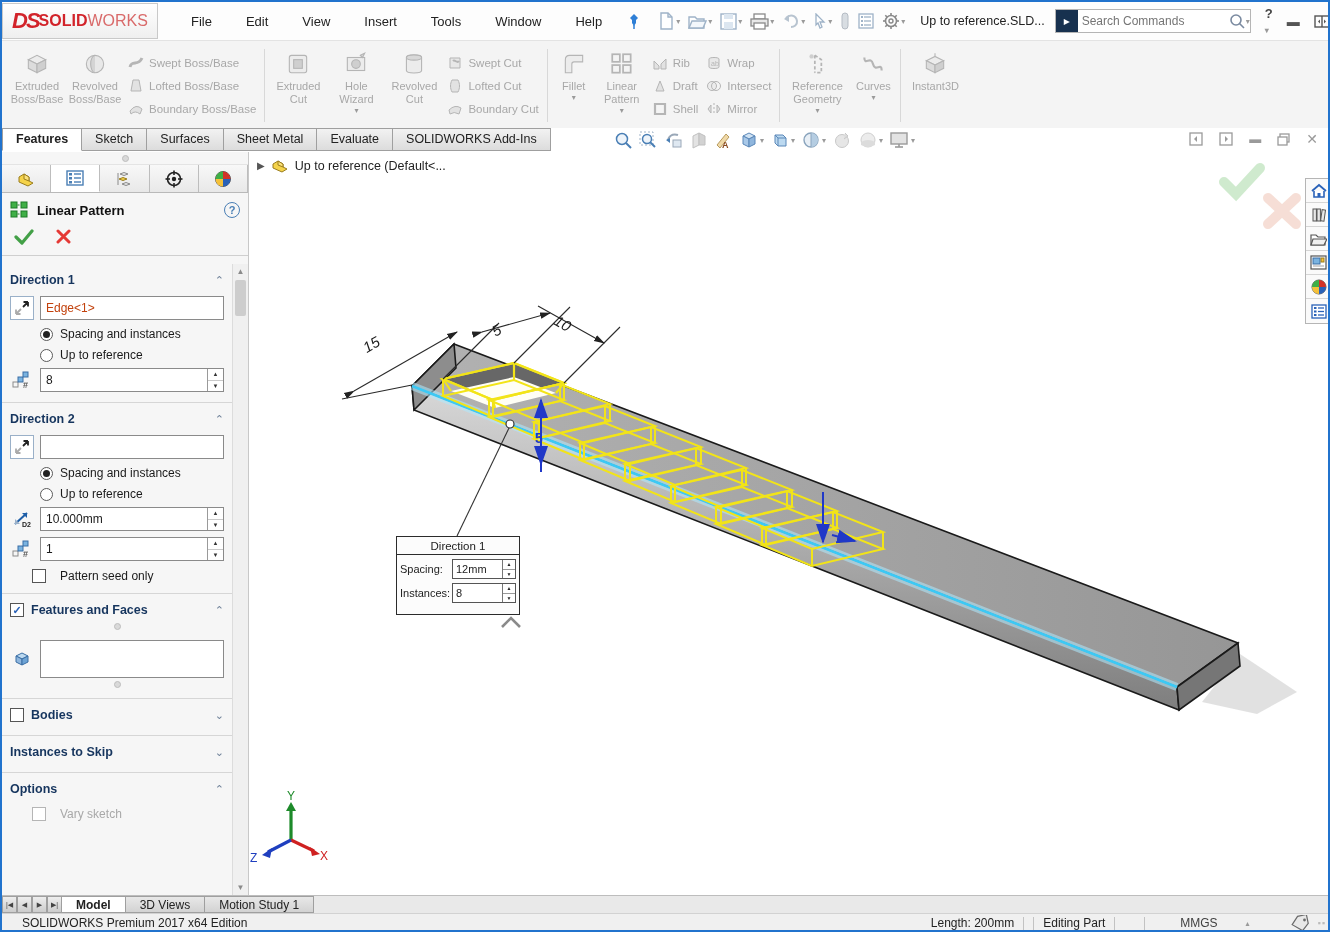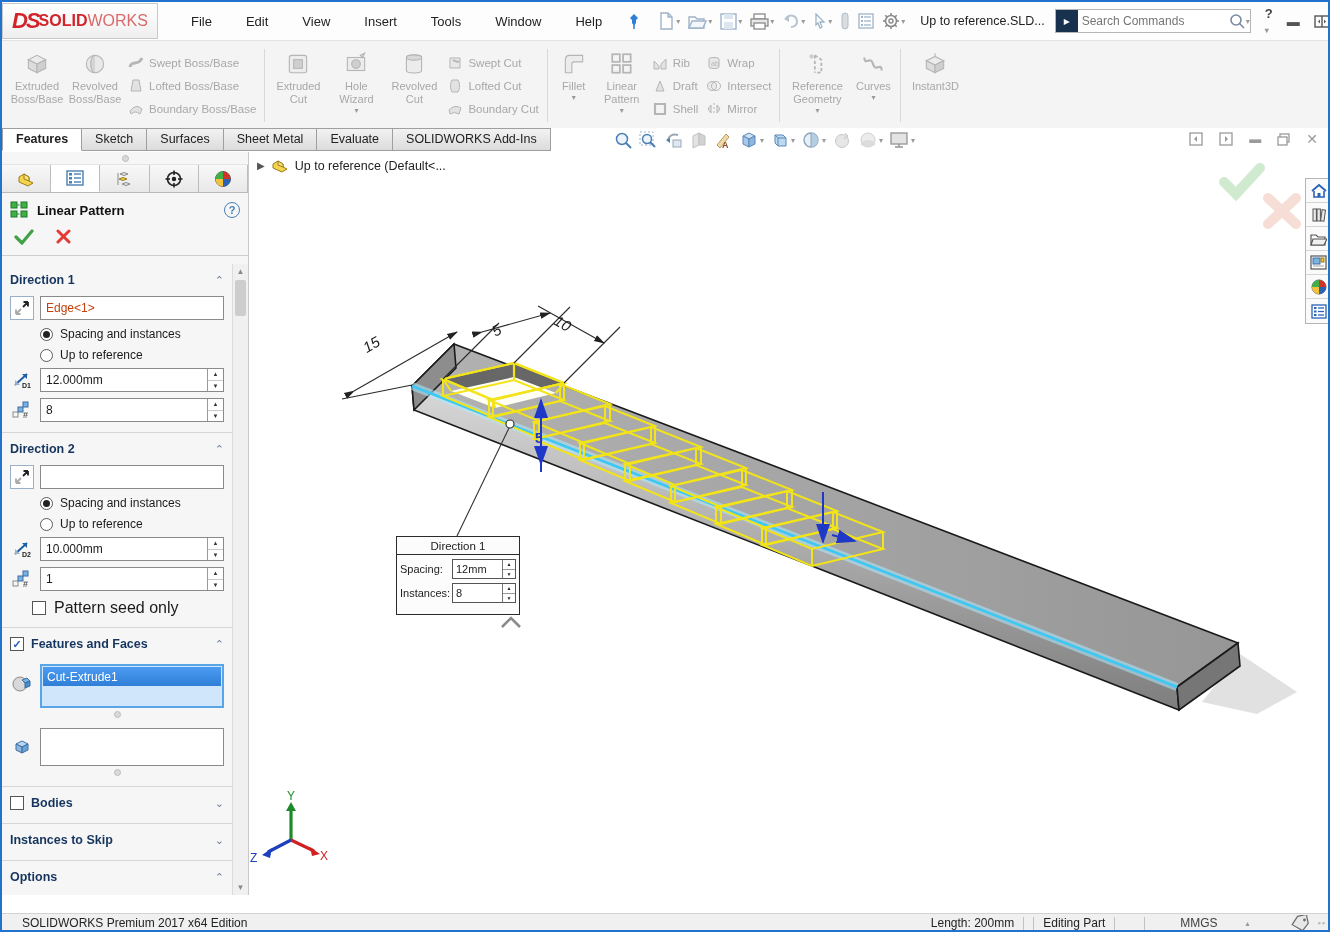--- a/index.html
+++ b/index.html
@@ -61,21 +61,21 @@
 .radio-row{display:flex;align-items:center;gap:7px;margin:7px 0 0 32px;font-size:12px}
 .rdo{width:13px;height:13px;border:1px solid #5a5a5a;border-radius:50%;background:#fff;display:flex;align-items:center;justify-content:center;flex:none}
 .rdo.on::after{content:"";width:7px;height:7px;border-radius:50%;background:#222}
 .spinfield{flex:1;height:24px;border:1px solid #8a8a8a;background:#fff;display:flex;align-items:center}
 .spinfield .val{flex:1;padding:0 5px;font-size:12px}
 .spin{width:16px;height:100%;border-left:1px solid #9a9a9a;display:flex;flex-direction:column}
 .spin span{flex:1;display:flex;align-items:center;justify-content:center;font-size:6px;color:#333;border-bottom:1px solid #c9c9c9}
 .spin span:last-child{border-bottom:none}
 .cb{width:14px;height:14px;border:1px solid #555;background:#fff;flex:none;display:flex;align-items:center;justify-content:center;font-size:11px;color:#2a62b8;font-weight:bold}
 .cb.dis{border-color:#b5b5b5}
-.cbrow{display:flex;align-items:center;gap:8px;margin:8px 0 0 24px;font-size:16px}
+.cbrow{display:flex;align-items:center;gap:14px;margin:8px 0 0 24px;font-size:12px}
 .hdrcb{display:flex;align-items:center;gap:7px}
 .listbox{margin:4px 0 0 0;flex:1;border:2px solid #58a6e8;background:#cfe6fb;height:44px;padding:1px}
 .listbox .sel{height:19px;background:linear-gradient(#4d9bf2,#2f7fd6);color:#fff;font-size:12px;display:flex;align-items:center;padding:0 4px}
 .emptybox{flex:1;border:1px solid #8a8a8a;background:#fff;height:38px}
 .gripdot{display:flex;justify-content:center;margin-top:3px}
 .pmscroll{position:absolute;right:0;top:112px;bottom:0;width:16px;background:#f0f0f0;border-left:1px solid #dcdcdc}
 .pmscroll .arr{position:absolute;left:0;width:100%;height:15px;color:#8a8a8a;font-size:8px;display:flex;align-items:center;justify-content:center}
 .thumb{position:absolute;left:2px;top:16px;width:11px;height:36px;background:#cdcdcd;border-radius:2px}
 .splitter{position:absolute;left:247px;top:490px;width:9px;height:46px;background:#e8e8e8;border:1px solid #c0c0c0;border-radius:0 4px 4px 0;display:flex;align-items:center;justify-content:center;color:#8a8a8a;font-size:8px}
 
@@ -672,142 +672,113 @@
             <span class="rdo on"></span>
             <span>Spacing and instances</span>
           </div>
         <div class="radio-row">
             <span class="rdo"></span>
             <span>Up to reference</span>
           </div>
         <div class="grow">
           <span class="ric" style="width:24px">
               <svg width="20" height="18" viewBox="0 0 20 18">
+                <g fill="none" stroke="#8a8a8a">
+                  <rect x="1" y="11" width="5" height="5"></rect>
+                </g>
+                <g fill="#7ab3e0" stroke="#3a6ea5">
+                  <rect x="6" y="6" width="5" height="5"></rect>
+                  <rect x="11" y="1" width="5" height="5"></rect>
+                </g>
+                <text x="11" y="17" font-size="9" fill="#555" font-weight="bold">#</text>
+              </svg>
+            </span>
+          <div class="spinfield">
+            <span class="val">8</span>
+            <span class="spin">
+                <span>▲</span>
+                <span>▼</span>
+              </span>
+          </div>
+        </div>
+      </div>
+
+      <div class="group">
+        <div class="ghead">
+            <span>Direction 2</span>
+            <span class="chev">⌃</span>
+          </div>
+        <div class="grow">
+          <span class="selbtn">
+              <svg width="16" height="16" viewBox="0 0 16 16">
+                <path d="M9 7 L14 2 M14 2 H9.5 M14 2 V6.5" stroke="#222" stroke-width="1.8" fill="none"></path>
+                <path d="M7 9 L2 14 M2 14 H6.5 M2 14 V9.5" stroke="#aaa" stroke-width="1.8" fill="none"></path>
+              </svg>
+            </span>
+          <div class="field"></div>
+        </div>
+        <div class="radio-row">
+            <span class="rdo on"></span>
+            <span>Spacing and instances</span>
+          </div>
+        <div class="radio-row">
+            <span class="rdo"></span>
+            <span>Up to reference</span>
+          </div>
+        <div class="grow">
+          <span class="ric" style="width:24px">
+              <svg width="20" height="18" viewBox="0 0 20 18">
                 <path d="M3 14 L15 3" stroke="#1f5fa8" stroke-width="2"></path>
                 <path d="M15 3 l-5 0 l5 5 z" fill="#1f5fa8"></path>
                 <path d="M3 14 l5 0 l-5 -5 z" fill="#9ab0c8"></path>
-                <text x="10" y="17" font-size="7" fill="#222" font-weight="bold">D1</text>
+                <text x="10" y="17" font-size="7" fill="#222" font-weight="bold">D2</text>
               </svg>
             </span>
           <div class="spinfield">
-            <span class="val">12.000mm</span>
+            <span class="val">10.000mm</span>
             <span class="spin">
                 <span>▲</span>
                 <span>▼</span>
               </span>
           </div>
         </div>
         <div class="grow">
           <span class="ric" style="width:24px">
               <svg width="20" height="18" viewBox="0 0 20 18">
                 <g fill="none" stroke="#8a8a8a">
                   <rect x="1" y="11" width="5" height="5"></rect>
                 </g>
                 <g fill="#7ab3e0" stroke="#3a6ea5">
                   <rect x="6" y="6" width="5" height="5"></rect>
                   <rect x="11" y="1" width="5" height="5"></rect>
                 </g>
                 <text x="11" y="17" font-size="9" fill="#555" font-weight="bold">#</text>
               </svg>
             </span>
           <div class="spinfield">
-            <span class="val">8</span>
-            <span class="spin">
-                <span>▲</span>
-                <span>▼</span>
-              </span>
-          </div>
-        </div>
-      </div>
-
-      <div class="group">
-        <div class="ghead">
-            <span>Direction 2</span>
-            <span class="chev">⌃</span>
-          </div>
-        <div class="grow">
-          <span class="selbtn">
-              <svg width="16" height="16" viewBox="0 0 16 16">
-                <path d="M9 7 L14 2 M14 2 H9.5 M14 2 V6.5" stroke="#222" stroke-width="1.8" fill="none"></path>
-                <path d="M7 9 L2 14 M2 14 H6.5 M2 14 V9.5" stroke="#aaa" stroke-width="1.8" fill="none"></path>
-              </svg>
-            </span>
-          <div class="field"></div>
-        </div>
-        <div class="radio-row">
-            <span class="rdo on"></span>
-            <span>Spacing and instances</span>
-          </div>
-        <div class="radio-row">
-            <span class="rdo"></span>
-            <span>Up to reference</span>
-          </div>
-        <div class="grow">
-          <span class="ric" style="width:24px">
-              <svg width="20" height="18" viewBox="0 0 20 18">
-                <path d="M3 14 L15 3" stroke="#1f5fa8" stroke-width="2"></path>
-                <path d="M15 3 l-5 0 l5 5 z" fill="#1f5fa8"></path>
-                <path d="M3 14 l5 0 l-5 -5 z" fill="#9ab0c8"></path>
-                <text x="10" y="17" font-size="7" fill="#222" font-weight="bold">D2</text>
-              </svg>
-            </span>
-          <div class="spinfield">
-            <span class="val">10.000mm</span>
-            <span class="spin">
-                <span>▲</span>
-                <span>▼</span>
-              </span>
-          </div>
-        </div>
-        <div class="grow">
-          <span class="ric" style="width:24px">
-              <svg width="20" height="18" viewBox="0 0 20 18">
-                <g fill="none" stroke="#8a8a8a">
-                  <rect x="1" y="11" width="5" height="5"></rect>
-                </g>
-                <g fill="#7ab3e0" stroke="#3a6ea5">
-                  <rect x="6" y="6" width="5" height="5"></rect>
-                  <rect x="11" y="1" width="5" height="5"></rect>
-                </g>
-                <text x="11" y="17" font-size="9" fill="#555" font-weight="bold">#</text>
-              </svg>
-            </span>
-          <div class="spinfield">
             <span class="val">1</span>
             <span class="spin">
                 <span>▲</span>
                 <span>▼</span>
               </span>
           </div>
         </div>
         <div class="cbrow">
             <span class="cb"></span>
             <span>Pattern seed only</span>
           </div>
       </div>
 
       <div class="group">
         <div class="ghead">
           <span class="hdrcb">
               <span class="cb">✓</span>
               <span>Features and Faces</span>
             </span>
           <span class="chev">⌃</span>
-        </div>
-        <div class="grow">
-          <span class="ric" style="width:24px">
-              <svg width="20" height="18" viewBox="0 0 20 18">
-                <circle cx="8" cy="9" r="7" fill="#d8d8d8" stroke="#8a8a8a"></circle>
-                <path d="M10 5 L15 3 L18 6 L13 8 Z" fill="#7ab3e0" stroke="#3a6ea5"></path>
-                <path d="M13 8 L18 6 V11 L13 13 Z" fill="#4d8cc8" stroke="#3a6ea5"></path>
-              </svg>
-            </span>
-          <div class="listbox">
-            <div class="sel">Cut-Extrude1</div>
-          </div>
         </div>
         <div class="gripdot">
             <span class="dotg"></span>
           </div>
         <div class="grow" style="margin-top:10px">
           <span class="ric" style="width:24px">
               <svg width="18" height="18" viewBox="0 0 18 18">
                 <path d="M3 6 L9 3 L15 6 L9 9 Z" fill="#bcd9f0" stroke="#3a6ea5"></path>
                 <path d="M3 6 L9 9 V15 L3 12 Z" fill="#8fb6dd" stroke="#3a6ea5"></path>
                 <path d="M15 6 L9 9 V15 L15 12 Z" fill="#6da3d4" stroke="#3a6ea5"></path>
@@ -1045,20 +1016,29 @@
             <rect x="3" y="6.5" width="2.5" height="2" fill="#2a62b8"></rect>
             <rect x="3" y="10" width="2.5" height="2" fill="#2a62b8"></rect>
             <line x1="7" y1="4" x2="13" y2="4" stroke="#2a62b8" stroke-width="1.3"></line>
             <line x1="7" y1="7.5" x2="13" y2="7.5" stroke="#2a62b8" stroke-width="1.3"></line>
             <line x1="7" y1="11" x2="13" y2="11" stroke="#2a62b8" stroke-width="1.3"></line>
           </svg>
         </span>
     </div>
   </div>
 
+  <div class="btabs">
+    <span class="navb">|◀</span>
+    <span class="navb">◀</span>
+    <span class="navb">▶</span>
+    <span class="navb">▶|</span>
+    <span class="btab active">Model</span>
+    <span class="btab">3D Views</span>
+    <span class="btab">Motion Study 1</span>
+  </div>
 
   <div class="statusbar">
     <span style="margin-left:20px">SOLIDWORKS Premium 2017 x64 Edition</span>
     <span style="margin-left:auto">Length: 200mm</span>
     <span class="stat-sep"></span>
       <span class="stat-sep" style="margin-left:0"></span>
     <span>Editing Part</span>
     <span class="stat-sep"></span>
     <span class="stat-sep" style="margin-left:20px"></span>
     <span class="units" style="margin-left:26px">MMGS</span>

